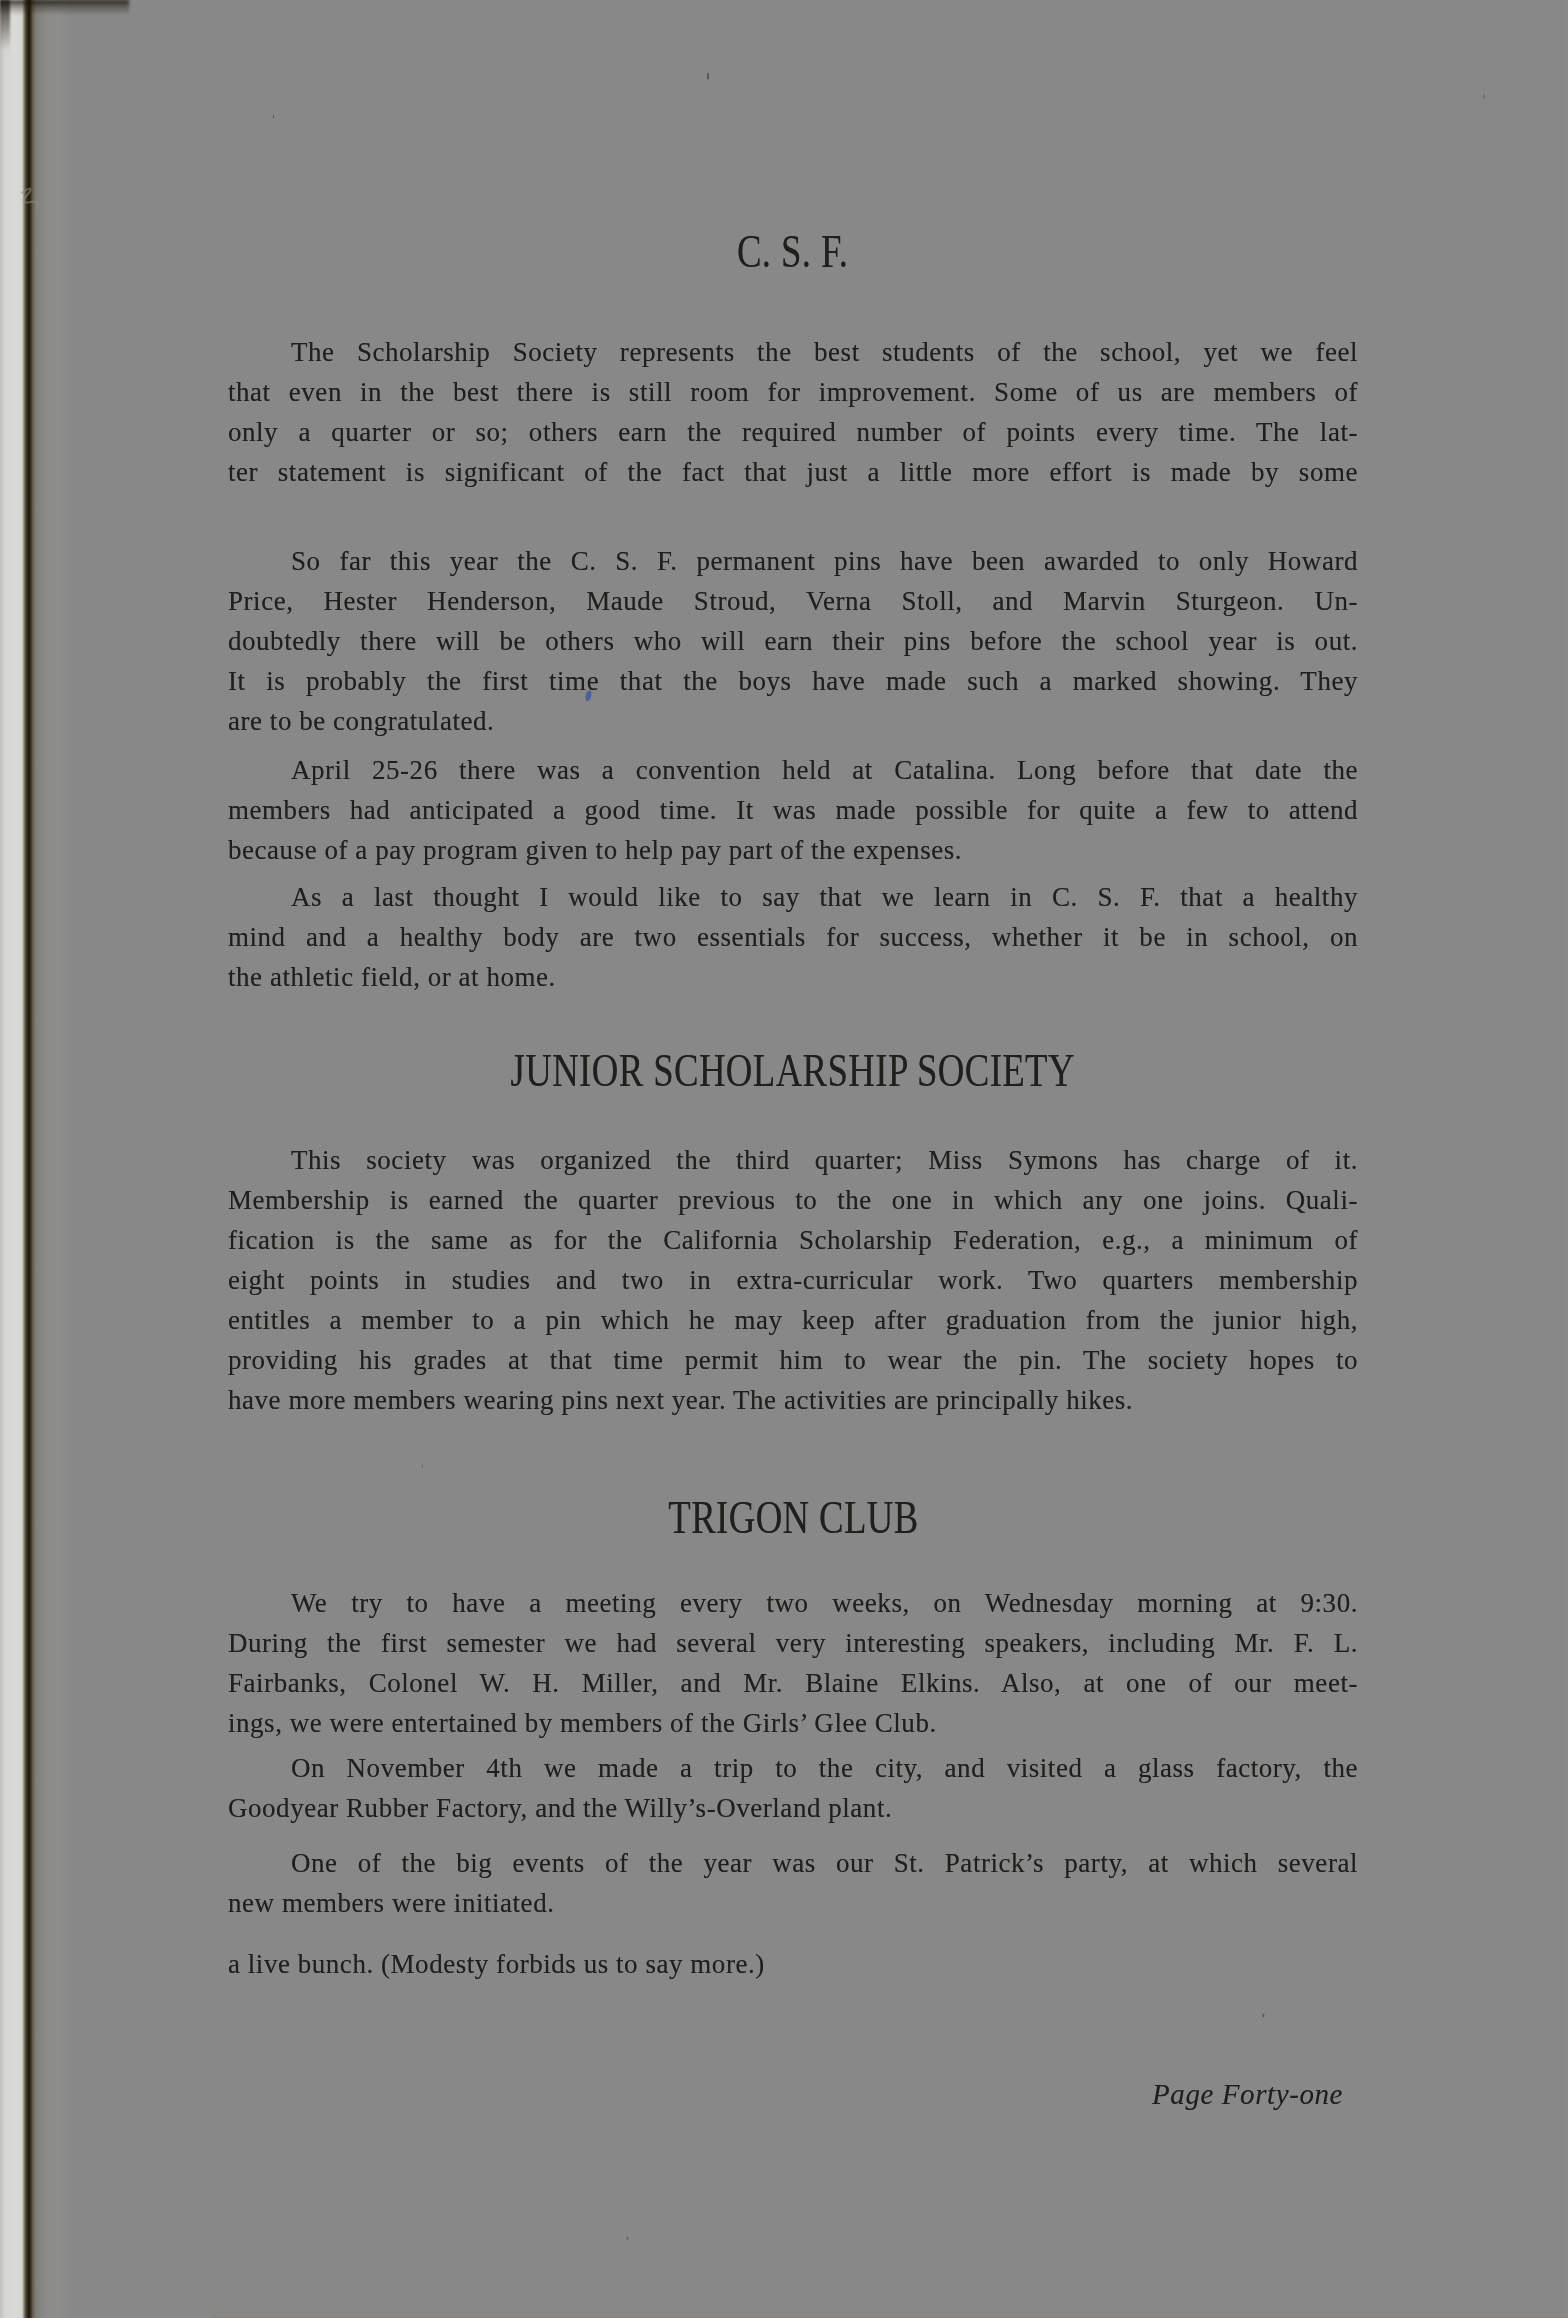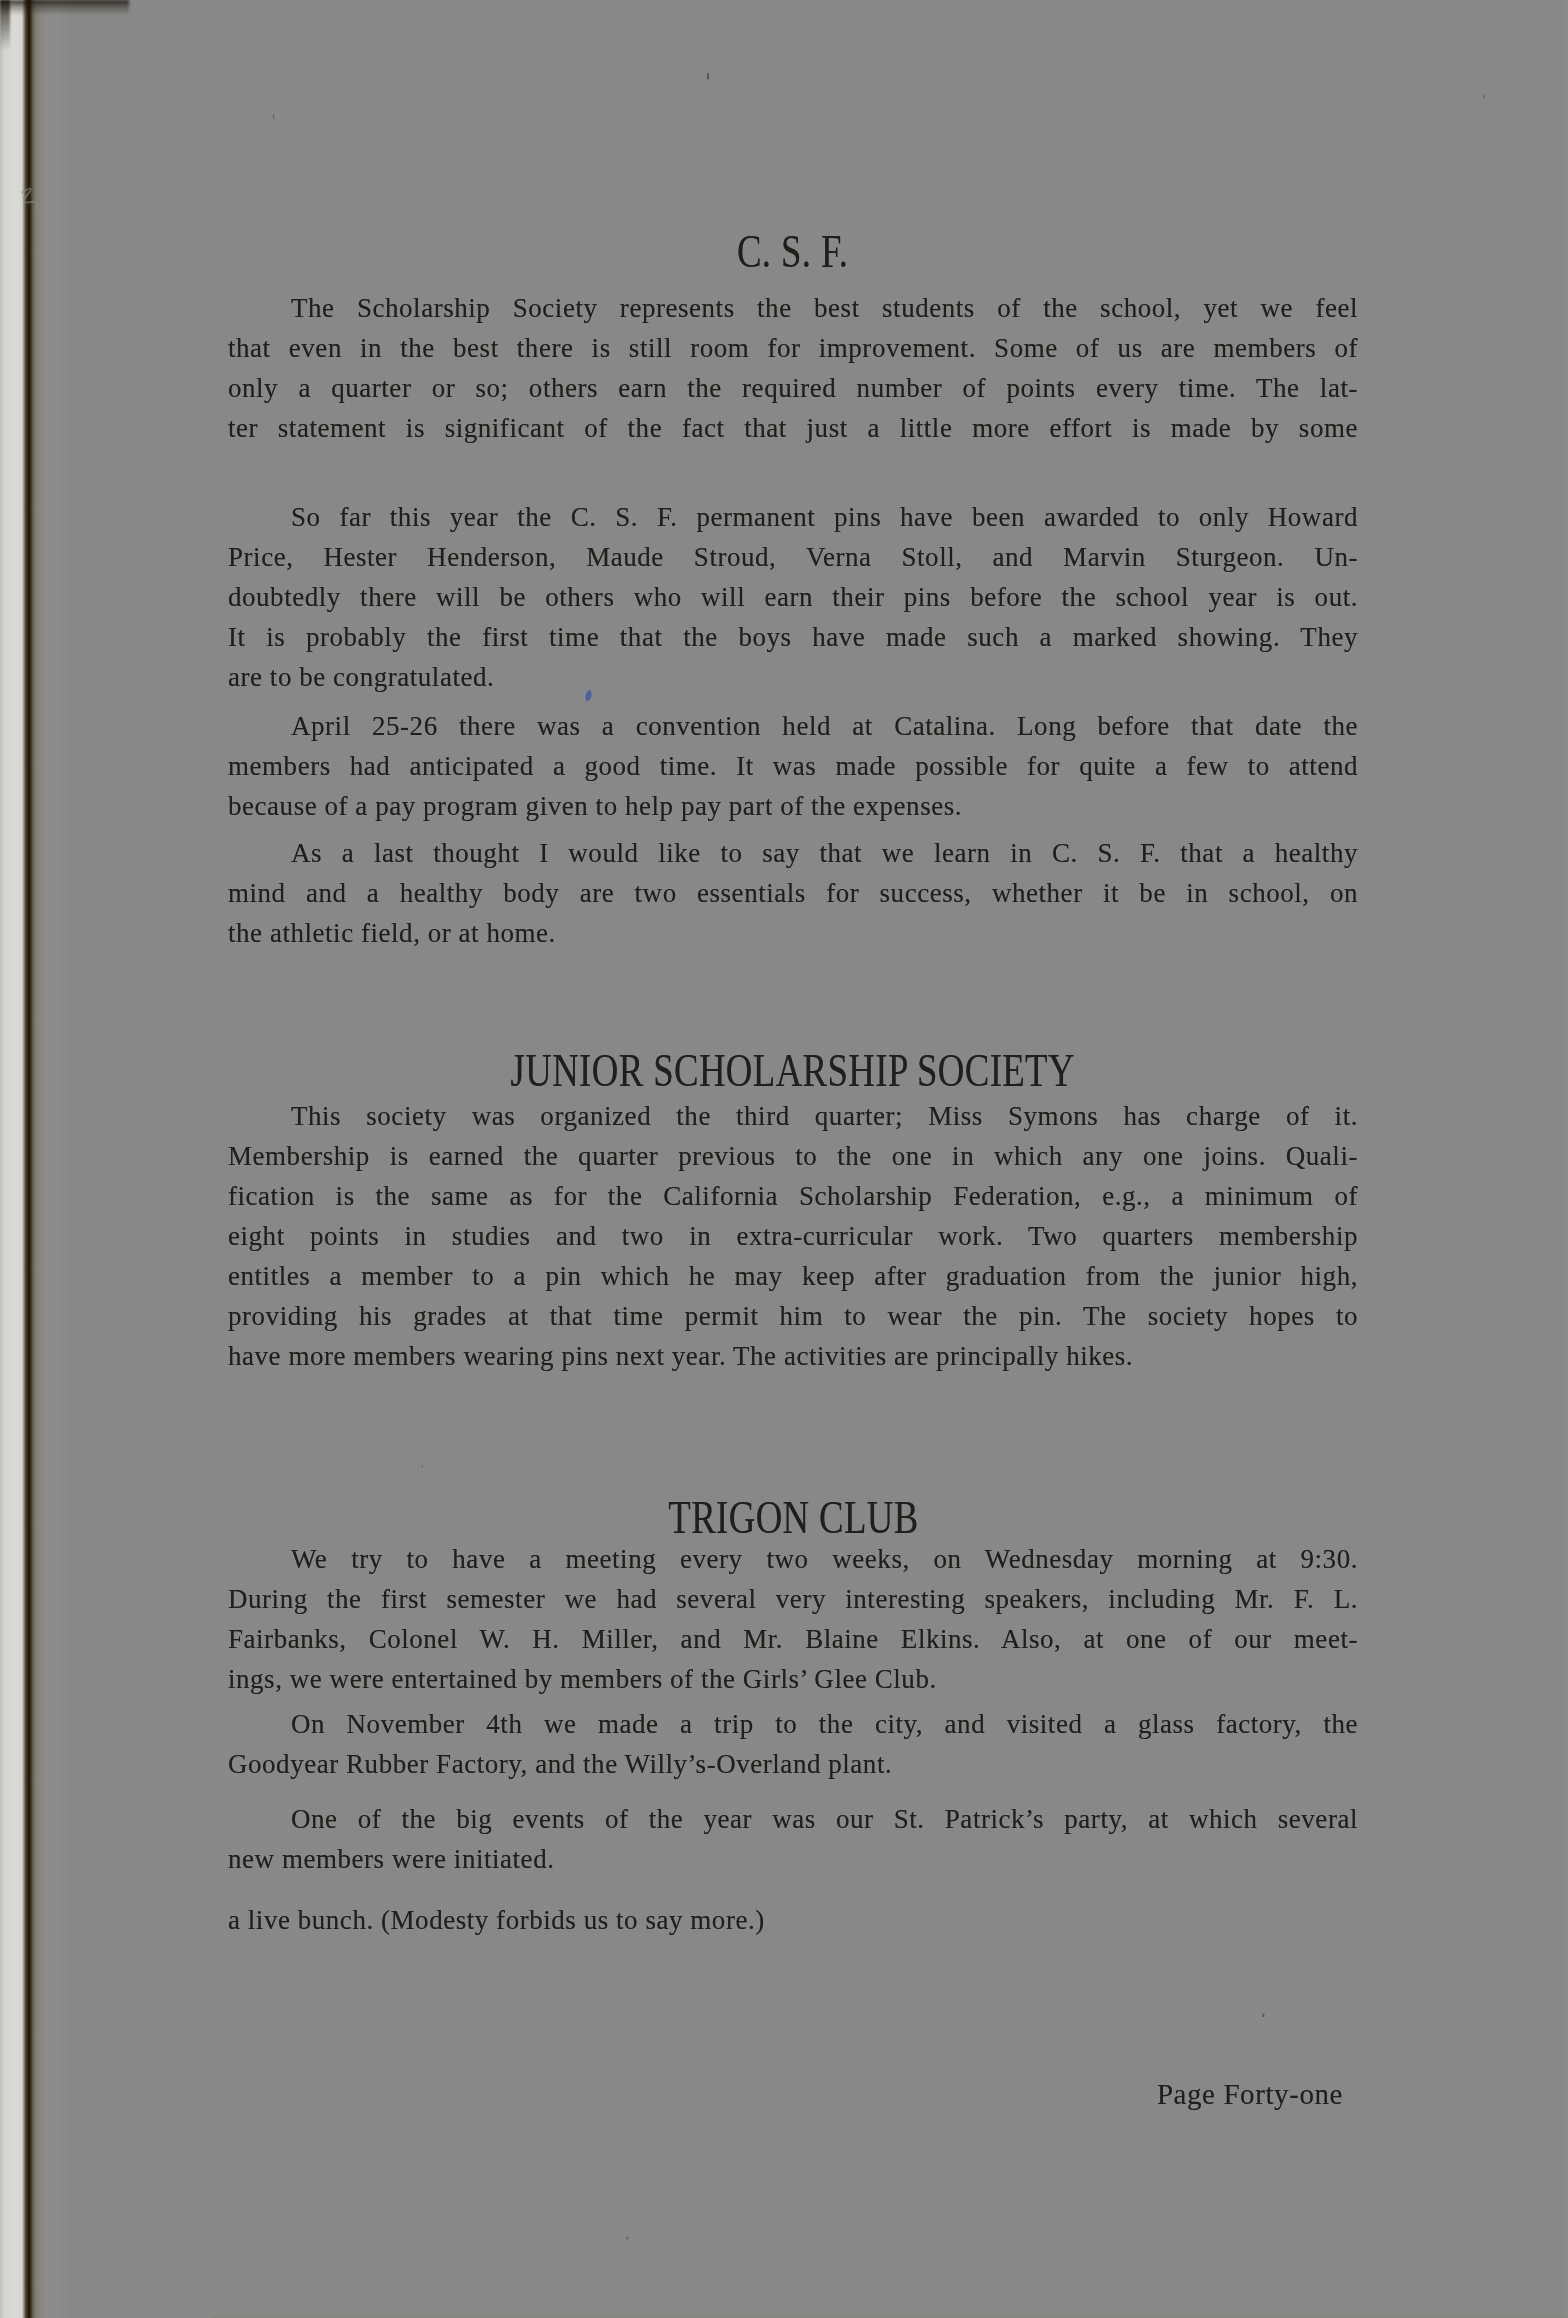--- a/index.html
+++ b/index.html
@@ -64,28 +64,29 @@
     text-shadow:0 0 0.6px rgba(25,24,20,.55);
     white-space:nowrap;
   }
   .title>span{display:inline-block;transform:scaleX(.8);transform-origin:50% 50%;}
 
   .para{
     position:absolute;left:228px;width:1130px;
     font-size:27px;line-height:40px;
     letter-spacing:.02em;
     text-shadow:0 0 0.6px rgba(25,24,20,.45);
+    margin-top:44px;
   }
   .line{text-align:justify;text-align-last:justify;}
   .line.indent{padding-left:63px;}
   .line.last{text-align:left;text-align-last:left;}
 
   .folio{
     position:absolute;right:225px;top:2077px;
-    font-size:29px;line-height:34px;
+    font-style:italic;font-size:29px;line-height:34px;
     letter-spacing:.02em;
     text-shadow:0 0 0.6px rgba(25,24,20,.4);
   }
   .artifacts{position:absolute;left:0;top:0;pointer-events:none;}
 </style>
 </head>
 <body>
 
 <div class="page">
 

